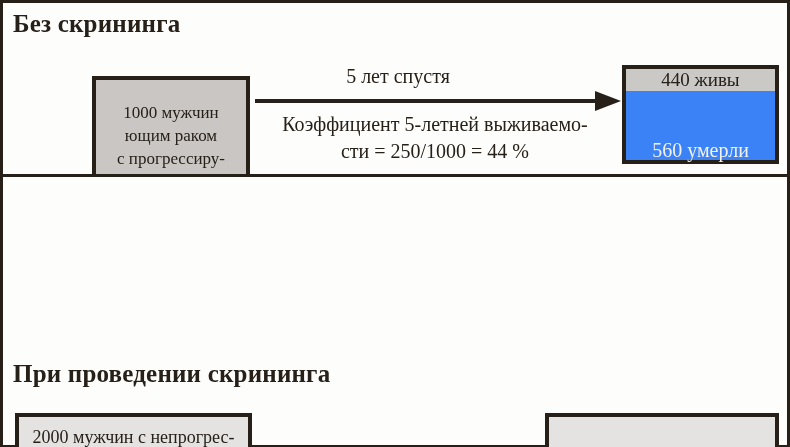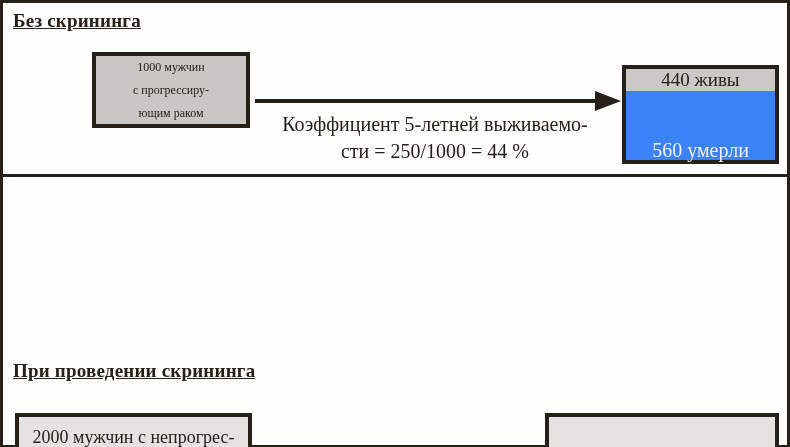--- a/index.html
+++ b/index.html
@@ -20,25 +20,24 @@
     left: 0;
     width: 790px;
     border: 3px solid #272019;
     background: #fdfdfc;
   }
   .panel-top    { top: 0;     height: 177px; }
   .panel-bottom { top: 174px; height: 274px; }
 
   .panel-title {
     position: absolute;
-    font-size: 19px;
+    font-size: 25px;
     font-weight: bold;
     letter-spacing: 0.2px;
     white-space: nowrap;
-    text-decoration: underline;
   }
   .title-top    { left: 10px; top: 7px;   }
   .title-bottom { left: 10px; top: 183px; }
 
   
   .gbox {
     position: absolute;
     border: 4px solid #272019;
   }
   .fill-light  { background: #e4e3e1; }
@@ -46,21 +45,21 @@
   .fill-dark   { background: #3b82f6; gap: 48px; }
 
   
   .centered-lines {
     display: flex;
     flex-direction: column;
     align-items: center;
     justify-content: center;
     text-align: center;
   }
-  .box-a { left: 89px; top: 49px; width: 158px; height: 76px; font-size: 12px; line-height: 23px; }
+  .box-a { left: 89px; top: 73px; width: 158px; height: 119px; font-size: 17px; line-height: 23px; }
 
   
   .arrow-line {
     position: absolute;
     height: 4px;
     background: #272019;
   }
   .arrow-head {
     position: absolute;
     width: 0; height: 0;
@@ -122,24 +121,25 @@
 </head>
 <body>
 
 <div class="canvas">
 
   <section class="panel panel-top">
     <h2 class="panel-title title-top">Без скрининга</h2>
 
     <div class="gbox fill-medium centered-lines box-a">
       <div>1000 мужчин</div>
+      <div>ющим раком</div>
       <div>с прогрессиру-</div>
-      <div>ющим раком</div>
     </div>
 
+    <div class="arrow-label label1">5 лет спустя</div>
     <div class="arrow-line arrow1-line"></div>
     <div class="arrow-head arrow1-head"></div>
 
     <div class="formula formula1">
       <div>Коэффициент 5-летней выживаемо-</div>
       <div>сти = 250/1000 = 44 %</div>
     </div>
 
     <div class="gbox fill-dark box-b">
       <div class="row-alive">440 живы</div>

